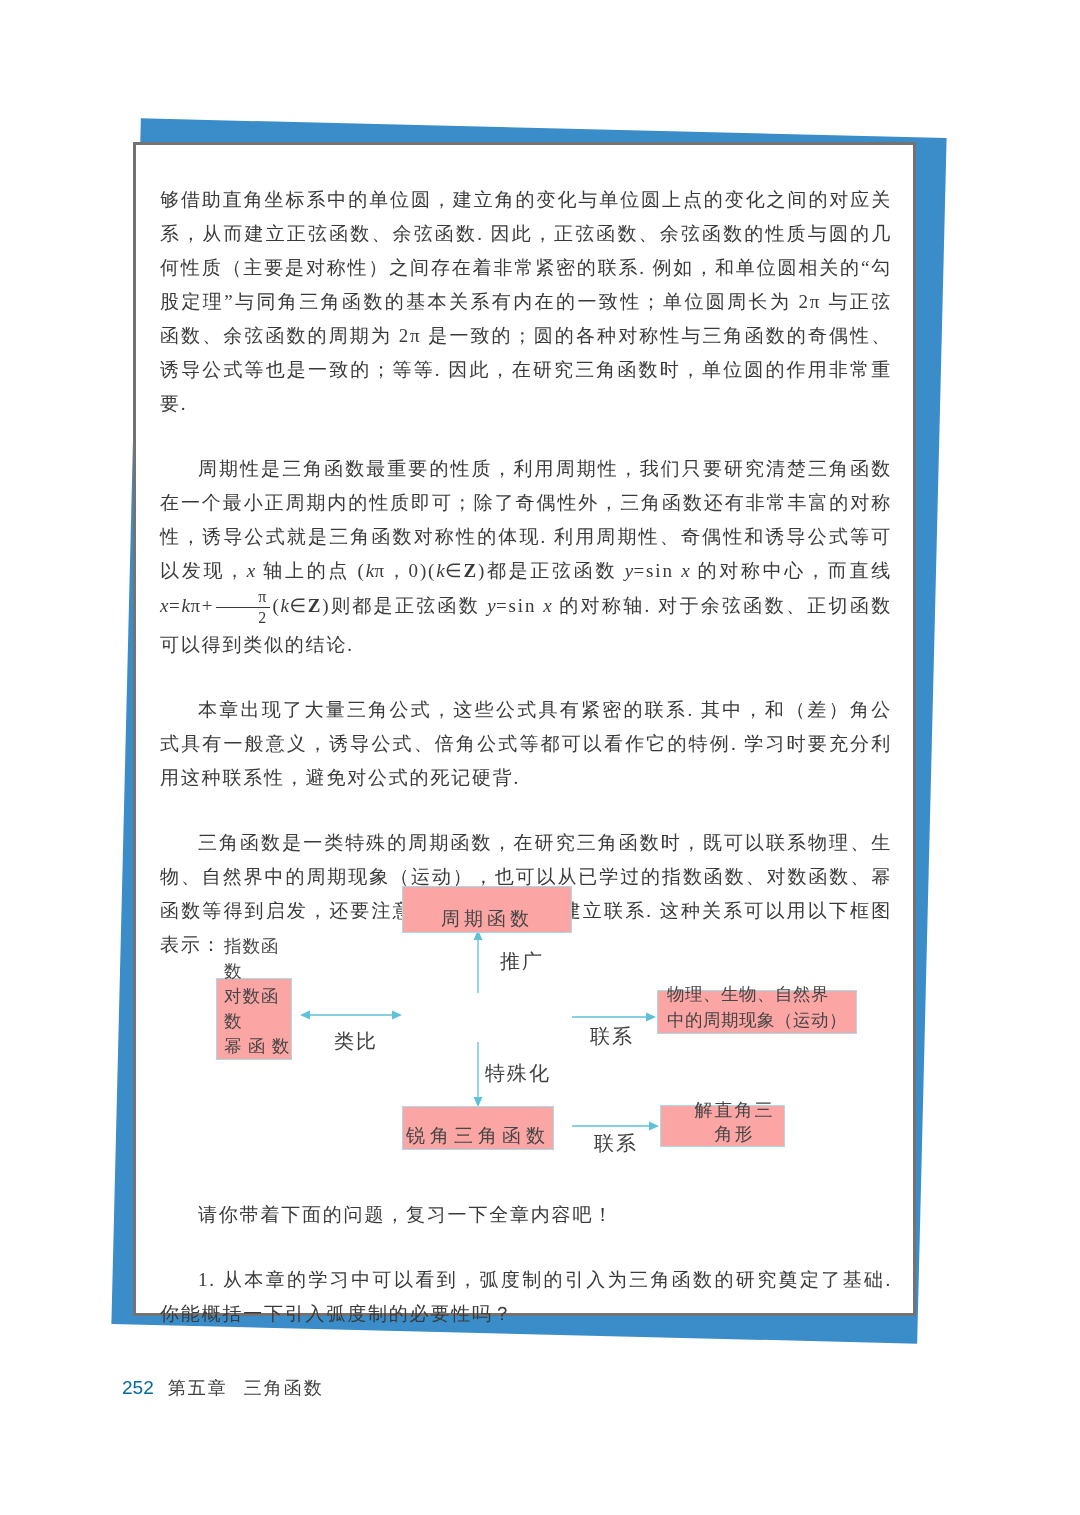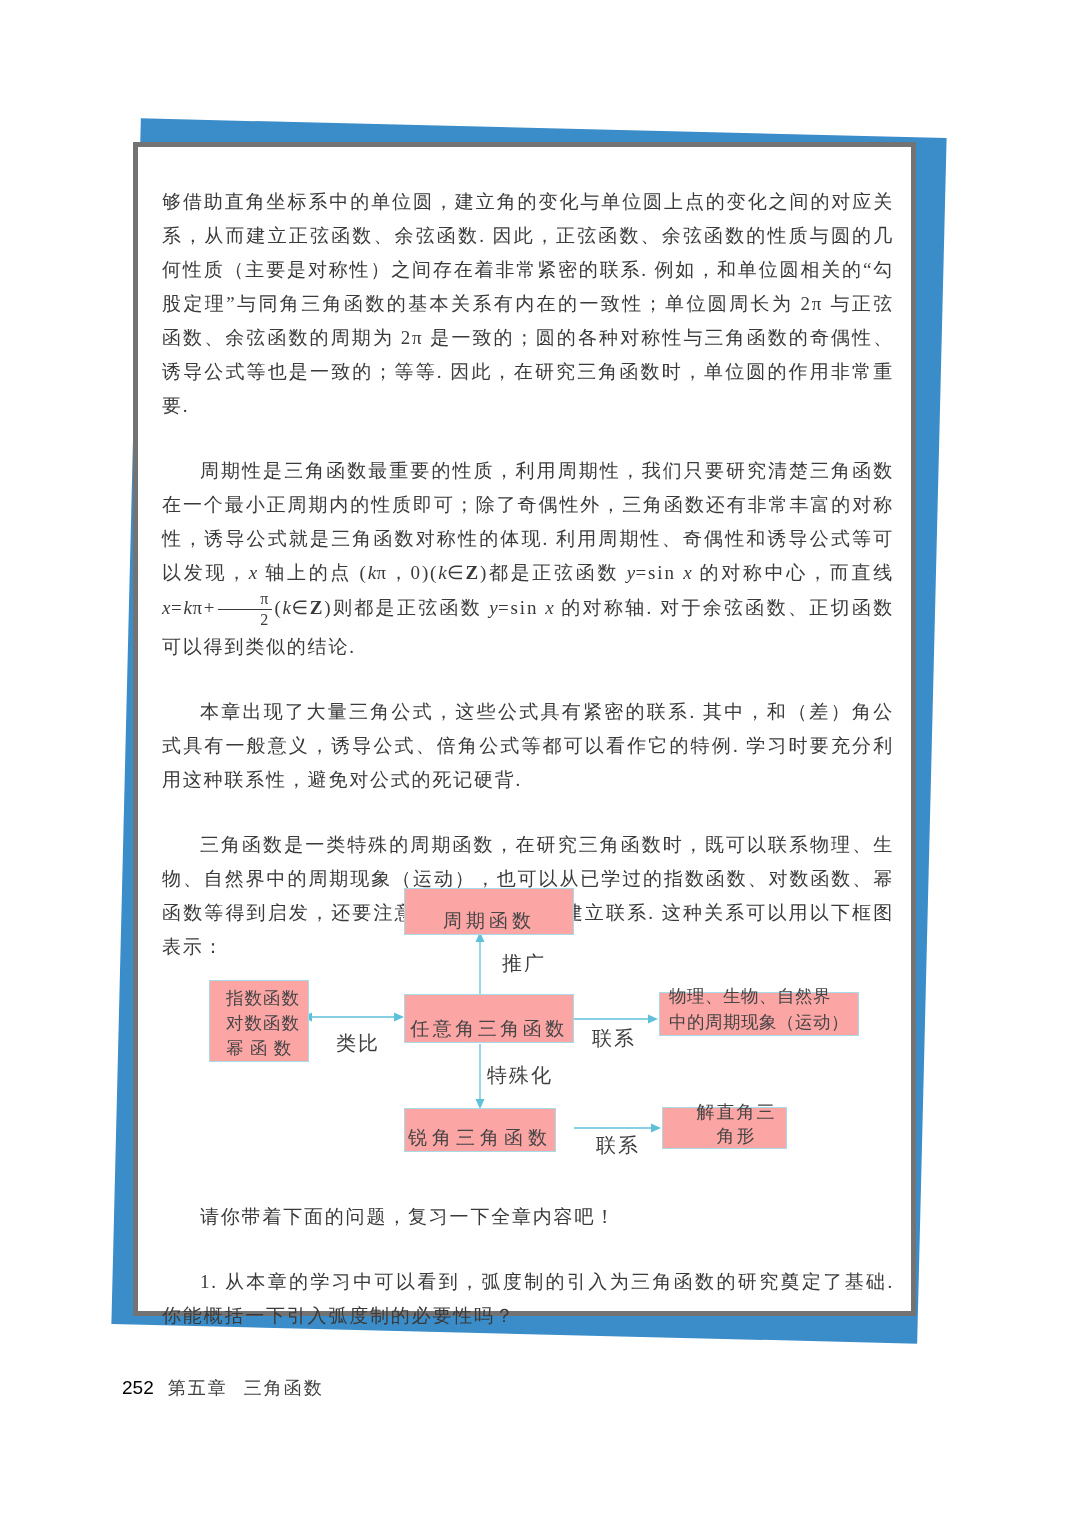--- a/index.html
+++ b/index.html
@@ -7,21 +7,21 @@
     width:1080px;height:1515px;position:relative;overflow:hidden;
     background:#ffffff;
     font-family:"Liberation Serif", serif;
   }
   .backdrop{
     position:absolute;left:126px;top:128px;width:806px;height:1206px;
     background:#3b8dc9;transform:rotate(1.4deg);
   }
   .page{
     position:absolute;left:133px;top:142px;width:783px;height:1174px;
-    background:#ffffff;border:5px solid #737373;box-sizing:border-box;
+    background:#ffffff;border:3px solid #737373;box-sizing:border-box;
   }
   .content{
     position:absolute;left:24px;top:38px;width:732px;
     color:#3a3a3a;font-size:19px;line-height:34px;letter-spacing:1.8px;
     text-align:justify;
   }
   .content.post{top:1022px;}
   .para{margin:0;}
   .para.indent{text-indent:2em;margin-top:31px;}
   .mi{font-style:italic;font-family:"Liberation Serif",serif;letter-spacing:0.5px;}
@@ -35,32 +35,32 @@
   .diagram{position:absolute;left:24px;top:732px;width:732px;height:295px;}
   .diagram svg{position:absolute;left:0;top:0;}
   .dbox{
     position:absolute;box-sizing:border-box;background:#fca5a5;
     border:1.3px solid #a6dbe8;color:#454545;
     display:flex;flex-direction:column;justify-content:flex-end;
   }
   .dbox span{display:block;}
   .bx-a{left:242px;top:9px;width:170px;height:47px;text-align:center;font-size:19px;letter-spacing:4px;}
   .bx-b{left:242px;top:115px;width:170px;height:49px;text-align:center;font-size:19px;letter-spacing:3.5px;}
-  .bx-c{left:47px;top:101px;width:100px;height:82px;padding-left:16px;font-size:17.5px;line-height:25px;letter-spacing:1px;}
+  .bx-c{left:56px;top:101px;width:76px;height:82px;padding-left:7px;font-size:17.5px;line-height:25px;letter-spacing:1px;}
   .bx-d{left:497px;top:113px;width:200px;height:44px;padding-left:9px;font-size:17.5px;line-height:26px;letter-spacing:0.5px;}
   .bx-e{left:242px;top:229px;width:152px;height:44px;text-align:center;font-size:19px;letter-spacing:5px;}
   .bx-f{left:500px;top:228px;width:125px;height:42px;text-align:center;font-size:18px;letter-spacing:2px;padding-left:24px;}
   .dlabel{position:absolute;color:#3f3f3f;font-size:20px;letter-spacing:2px;}
   .lb-generalize{left:340px;top:71px;}
   .lb-analogy{left:174px;top:151px;}
   .lb-relate-center{left:430px;top:146px;}
   .lb-specialize{left:325px;top:183px;}
   .lb-relate-bottom{left:434px;top:253px;}
   .footer{position:absolute;left:122px;top:1376px;color:#3f3f3f;}
-  .footer .pgnum{font-family:"Liberation Sans",sans-serif;font-size:19px;color:#000000;}
+  .footer .pgnum{font-family:"Liberation Sans",sans-serif;font-size:19px;color:#0369a1;}
   .footer .chap{margin-left:14px;font-size:18px;letter-spacing:2px;font-family:Liberation Serif, serif;}
   .footer .chaptitle{margin-left:16px;font-size:18px;letter-spacing:2px;text-align:center;}
 </style>
 </head>
 <body>
 
 <div class="backdrop"></div>
 
 <div class="page">
 
@@ -92,23 +92,20 @@
       </g>
       <g stroke="#5fc0da" fill="#5fc0da">
         <line x1="412" y1="249" x2="491" y2="249" stroke-width="1.3"></line>
         <polygon points="499,249 489,244.5 489,253.5" stroke="none"></polygon>
       </g>
     </svg>
 
     <div class="dbox bx-a">
       <span>周期函数</span>
     </div>
-    <div class="dbox bx-b">
-      <span>任意角三角函数</span>
-    </div>
     <div class="dbox bx-c">
       <span>指数函数</span>
       <span>对数函数</span>
       <span>幂 函 数</span>
     </div>
     <div class="dbox bx-d">
       <span>物理、生物、自然界</span>
       <span>中的周期现象（运动）</span>
     </div>
     <div class="dbox bx-e">

